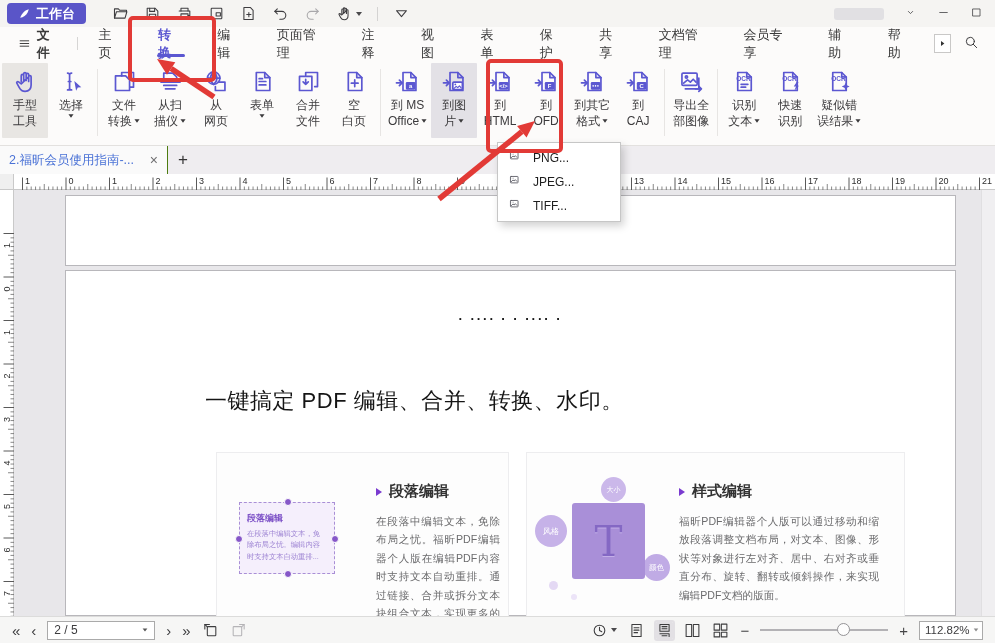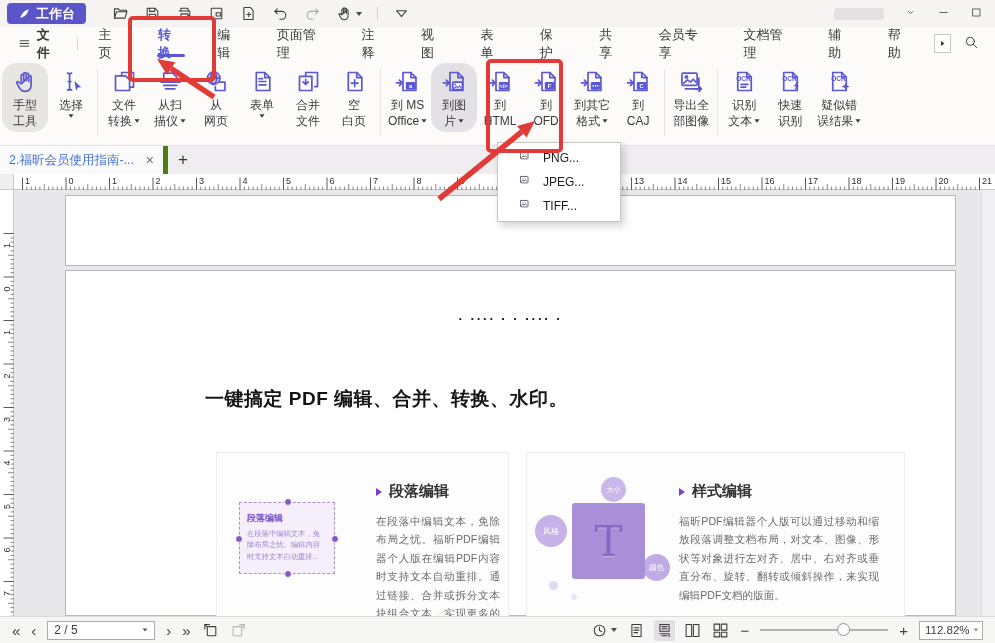--- a/index.html
+++ b/index.html
@@ -41,53 +41,53 @@
                justify-content:center;margin-left:4px;background:#fff}
   .menu-expand .ic{width:9px;height:9px;color:#333}
   .menu-search{margin:0 16px 0 12px;color:#3c3c3e}
   .menu-search .ic{width:16px;height:16px}
 
   
   #ribbon{position:absolute;left:0;top:60px;width:995px;height:86px;background:#fcfbfa;
           border-bottom:1px solid #e3e1df;display:flex;align-items:stretch;padding:3px 2px;box-sizing:border-box;}
   .rb-group{display:flex;align-items:flex-start}
   .rb-sep{width:1px;background:#e7e5e3;margin:6px 3px;align-self:stretch}
-  .rb-btn{display:flex;flex-direction:column;align-items:center;padding:5px 4px 3px;border-radius:15px;
+  .rb-btn{display:flex;flex-direction:column;align-items:center;padding:5px 4px 9px;border-radius:1px;
           min-width:38px;font-size:12px;line-height:1.3;color:#3b3a3c;text-align:center}
   .rb-btn .ic{width:27px;height:27px;color:#5b57d1;margin-bottom:3px}
   .rb-btn.selected{background:#e8e6e3}
   .rb-btn.highlight{background:#e3e1e6}
   .rb-line{white-space:nowrap;display:flex;align-items:center;justify-content:center;gap:2px}
   .rb-btn .caret{border-top-color:#3b3a3c;transform:scale(.85)}
 
   
   #tabbar{position:absolute;left:0;top:146px;width:995px;height:28px;background:#efedf0;
           border-bottom:1px solid #dbd9dc;display:flex;align-items:center;}
-  .doctab{width:168px;height:100%;background:#fafafa;border-right:5px solid #4d7c0f;
+  .doctab{width:168px;height:100%;background:#fafafa;border-right:1px solid #4d7c0f;
           display:flex;align-items:center;padding:0 9px;box-sizing:border-box;font-size:12.5px;color:#4a72d6}
   .doctab-label{white-space:nowrap;overflow:hidden}
   .doctab-close{margin-left:auto;color:#6f6f71;font-size:14px;line-height:1}
   .newtab{width:30px;text-align:center;font-size:17px;color:#343434}
 
   
   #ruler-corner{position:absolute;left:0;top:174px;width:14px;height:16px;background:#efefef;
                 border-right:1px solid #c9c9c9;border-bottom:1px solid #c9c9c9;box-sizing:border-box}
   #hruler{position:absolute;left:14px;top:174px;width:981px;height:16px;background:#fff;
           border-bottom:1px solid #c9c9c9;box-sizing:border-box}
   #vruler{position:absolute;left:0;top:190px;width:14px;height:426px;background:#fff;
           border-right:1px solid #c9c9c9;box-sizing:border-box}
   #docarea{position:absolute;left:14px;top:190px;width:981px;height:426px;background:#e8e7ea;overflow:hidden}
   .page{position:absolute;background:#fff;border:1px solid #b8b7bb;box-sizing:border-box}
   .page1{left:51px;top:5px;width:891px;height:71px}
   .page2{left:51px;top:80px;width:891px;height:346px}
   .vscroll{position:absolute;right:0;top:0;width:13px;height:100%;background:#f0eff1;border-left:1px solid #e0dfe1}
 
   .dotted{position:absolute;left:0;right:0;top:40px;text-align:center;font-size:13px;font-weight:bold;
           letter-spacing:2px;color:#161616}
-  .headline{position:absolute;left:139px;top:115px;font-size:19px;font-weight:700;color:#151515;letter-spacing:.5px}
+  .headline{position:absolute;left:139px;top:115px;font-size:22px;font-weight:400;color:#151515;letter-spacing:.5px}
 
   .card{position:absolute;top:181px;height:166px;background:#fdfdfd;border:1px solid #ededef;box-sizing:border-box}
   .card1{left:150px;width:293px}
   .card2{left:460px;width:379px}
   .card-title{display:flex;align-items:center;gap:7px;font-size:15px;font-weight:bold;color:#333}
   .tri{width:0;height:0;border-left:6px solid #7a3bd0;border-top:4px solid transparent;border-bottom:4px solid transparent}
   .card-body{margin-top:11px;font-size:10.6px;color:#6b6b6d;line-height:1.74;text-align:justify}
   .ct1{position:absolute;left:159px;top:29px;width:124px}
   .ct2{position:absolute;left:152px;top:29px;width:200px}
 
@@ -101,21 +101,21 @@
   .art-square{position:absolute;left:45px;top:50px;width:73px;height:76px;background:#a98fd8;border-radius:3px;
               display:flex;align-items:center;justify-content:center}
   .art-square span{font-family:"DejaVu Serif",serif;font-size:42px;color:#8468c4;text-shadow:0 1px 0 #c4afe8}
   .badge{position:absolute;border-radius:50%;display:flex;align-items:center;justify-content:center;
          color:#fff;font-size:8px}
   .deco{position:absolute;border-radius:50%}
 
   
   #dropdown{position:absolute;left:497px;top:142px;width:122px;background:#fff;border:1px solid #c6c6c6;
             box-shadow:3px 4px 8px rgba(0,0,0,.18);z-index:40;padding:3px 0}
-  .dd-item{height:24px;display:flex;align-items:center;gap:9px;padding:0 20px;font-size:12px;color:#1e1e1e}
+  .dd-item{height:24px;display:flex;align-items:center;gap:9px;padding:0 10px;font-size:12px;color:#1e1e1e}
   .dd-item .ic{width:16px;height:14px;color:#5a5a64}
 
   
   #statusbar{position:absolute;left:0;top:616px;width:995px;height:27px;background:#f6f6f5;
              border-top:1px solid #dcdcdb;display:flex;align-items:center;padding:0 12px;box-sizing:border-box;
              font-size:12px;color:#3c3c3e}
   .sb-left,.sb-right{display:flex;align-items:center;gap:11px}
   .sb-right{margin-left:auto}
   .glyph{font-size:15px;line-height:1;color:#3c3c3e}
   .pagebox{width:108px;height:19px;background:#fff;border:1px solid #aaa;display:flex;align-items:center;
@@ -259,22 +259,22 @@
     <div id="menutabs">
         <div class="mtab">主页</div>
         <div class="mtab active">转换</div>
         <div class="mtab">编辑</div>
         <div class="mtab">页面管理</div>
         <div class="mtab">注释</div>
         <div class="mtab">视图</div>
         <div class="mtab">表单</div>
         <div class="mtab">保护</div>
         <div class="mtab">共享</div>
+        <div class="mtab">文档管理</div>
         <div class="mtab">会员专享</div>
-        <div class="mtab">文档管理</div>
         <div class="mtab">辅助</div>
         <div class="mtab">帮助</div>
       </div>
     <div class="menu-expand">
       <span class="ic">
           <svg viewBox="0 0 24 24">
             <path d="M8 5.5l9 6.5-9 6.5z" fill="currentColor" stroke="none"></path>
           </svg>
         </span>
     </div>

